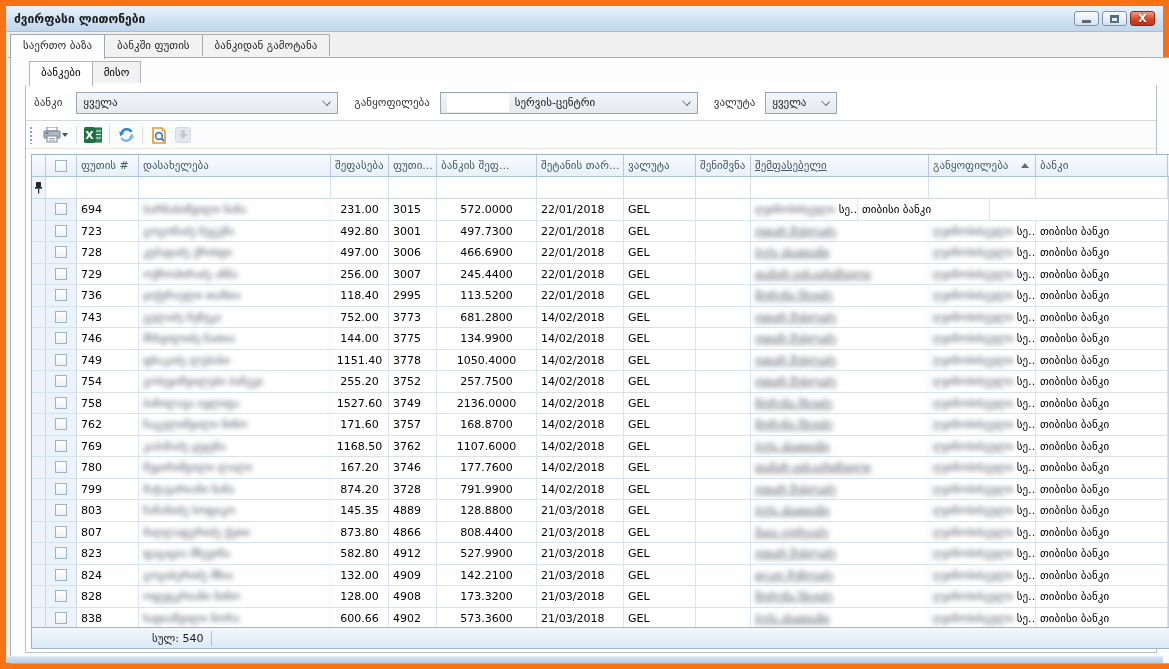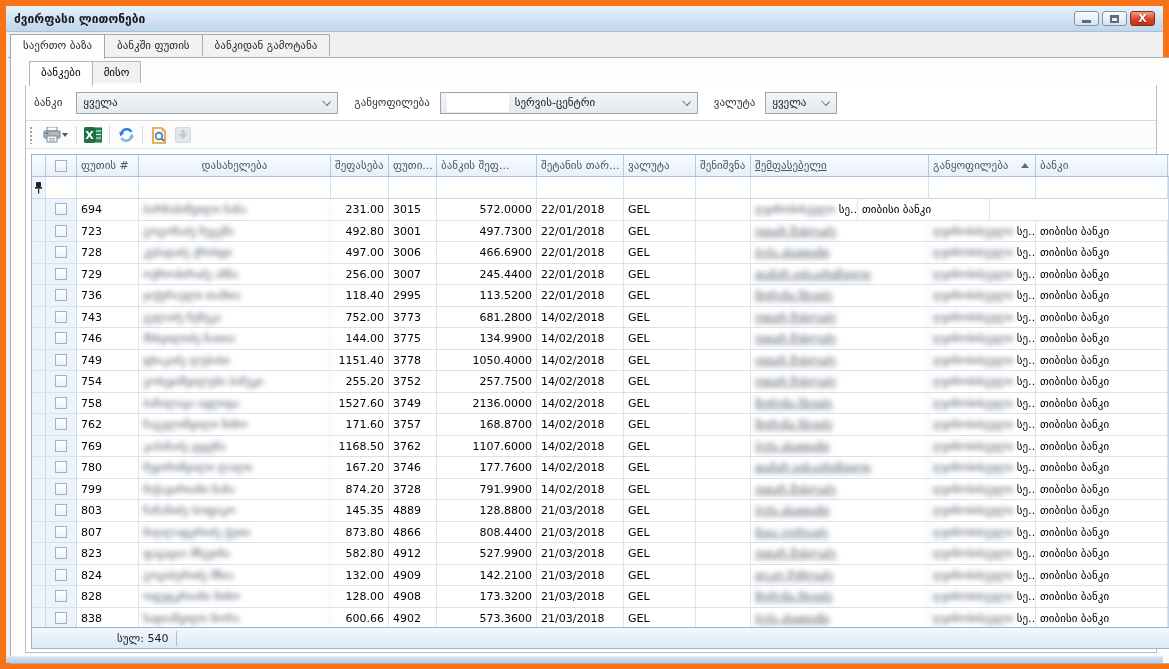--- a/index.html
+++ b/index.html
@@ -75,29 +75,29 @@
   .frow { height:22px; border-bottom:1px solid #c9d9ea; }
   .fcell { border-right:1px solid #d4e1ef; background:#fff; }
   .fcell.indc { background:#eef4fb; display:flex; align-items:center; justify-content:center; }
 
   .rows-viewport { height:430px; overflow:hidden; position:relative; }
   .drow { display:flex; height:21.5px; border-bottom:1px solid #d5e3f1; background:#fff; }
   .c { border-right:1px solid #dbe6f2; padding:4px 4px 0; overflow:hidden; white-space:nowrap; color:#000; }
   .c.indc, .c.chk { background:#edf3fa; border-right:1px solid #c9d9ea; }
   .c.chk { display:flex; align-items:center; justify-content:center; padding:0; }
   .cbx { width:12px; height:12px; border:1px solid #9fb3c8; background:linear-gradient(#ffffff,#edf1f5); }
-  .r { text-align:right; }
+  .r { text-align:center; }
   .blur { filter:blur(2.6px); color:#4c5560; }
   .dept-suffix { color:#000; }
 
   
   .col-ind { width:14px; min-width:14px; }
   .col-chk { width:31px; min-width:31px; }
   .col-no  { width:62px; min-width:62px; }
-  .col-name{ width:192px; min-width:192px;justify-content:center; }
+  .col-name{ width:192px; min-width:192px; }
   .col-val { width:58px; min-width:58px; }
   .col-f2  { width:48px; min-width:48px; }
   .col-bval{ width:100px; min-width:100px; }
   .col-date{ width:87px; min-width:87px; }
   .col-cur { width:72px; min-width:72px; }
   .col-note{ width:55px; min-width:55px; }
   .col-appr{ width:178px; min-width:178px;text-decoration:underline; }
   .col-dept{ width:107px; min-width:107px; }
   .col-bank{ width:132px; min-width:132px; }
   .col-fill{ flex:1; border-right:none; }
@@ -108,21 +108,21 @@
     display:flex; align-items:center; justify-content:center; }
   .sbtn.down { position:absolute; bottom:0; }
   .arrow-up { width:0; height:0; border-left:4px solid transparent; border-right:4px solid transparent; border-bottom:5px solid #53637a; }
   .arrow-dn { width:0; height:0; border-left:4px solid transparent; border-right:4px solid transparent; border-top:5px solid #53637a; }
   .thumb { position:absolute; top:18px; left:0; width:15px; height:26px; background:linear-gradient(90deg,#fafcfe,#d7e4f1);
     border:1px solid #a9c0d8; border-radius:1px; }
 
   
   .gfooter { position:absolute; left:0; bottom:0; width:100%; height:21px;
     background:linear-gradient(#f2f7fc,#dcEaf6); border-top:1px solid #9db4cb; display:flex; align-items:center; }
-  .gfooter .total { margin-left:85px; color:#1b1b1b; }
+  .gfooter .total { margin-left:120px; color:#1b1b1b; }
   .gfooter .fdiv { width:1px; height:15px; background:#aebfd2; margin-left:8px; }
 
   .bottomstrip { position:absolute; left:0; bottom:0; width:100%; height:7px;
     background:linear-gradient(#d3e2f0,#b9cfe4); border-top:1px solid #e3ecf5; }
 
   
   svg { display:block; }
 </style>
 </head>
 <body>

